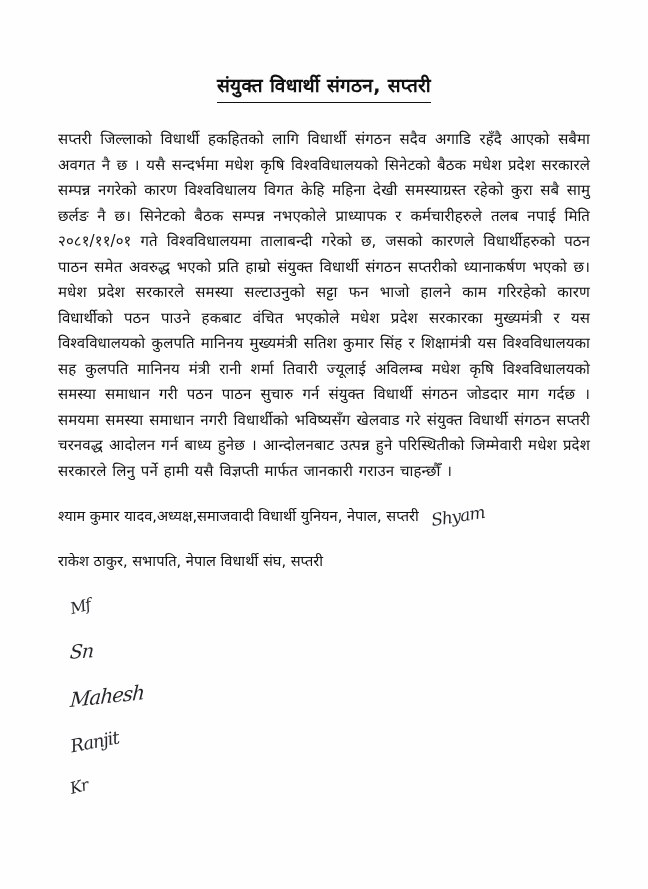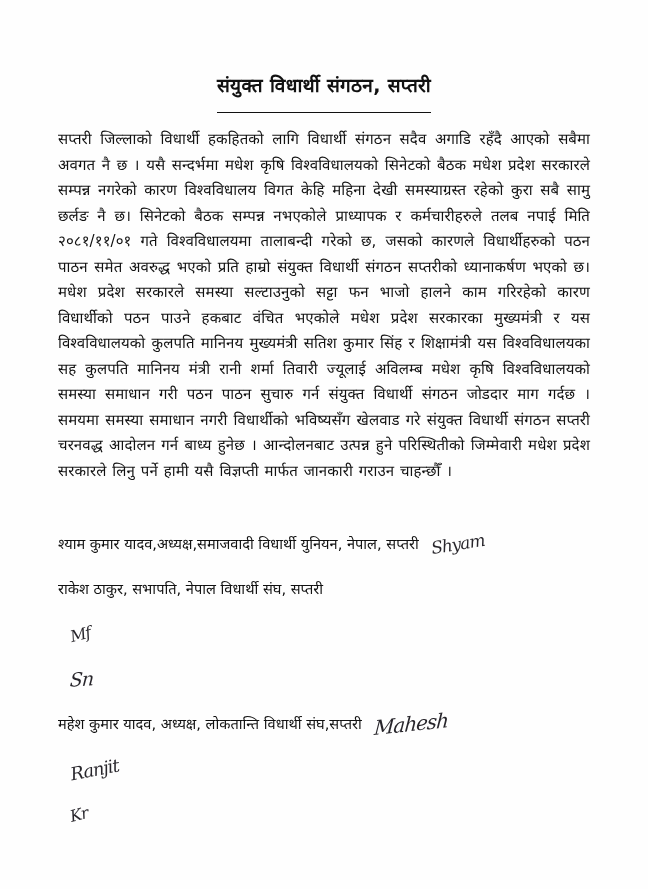--- a/index.html
+++ b/index.html
@@ -28,33 +28,33 @@
     font-size: 19px;
     font-weight: bold;
     letter-spacing: 0.3px;
     margin: 0 0 26px 0;
     padding-bottom: 3px;
     display: inline-block;
     width: 100%;
   }
   .doc-title span.underlined {
     border-bottom: 1.5px solid #111;
-    padding-bottom: 16px;
+    padding-bottom: 6px;
   }
   .body-text {
     font-size: 15px;
     line-height: 25.5px;
     text-align: justify;
     text-justify: inter-word;
     letter-spacing: 0.1px;
     margin: 0 0 10px 0;
     word-spacing: 1px;
   }
   .signatories {
-    margin-top: 42px;
+    margin-top: 14px;
     text-align: right;
   }
   .sig-row {
     position: relative;
     display: flex;
     align-items: center;
     min-height: 36px;
     margin-bottom: 9px;
   }
   .sig-name {
@@ -103,21 +103,20 @@
 
     <div class="sig-row">
       <span class="sig-mark m3">Mf</span>
     </div>
 
     <div class="sig-row">
       <span class="sig-mark m2">Sn</span>
     </div>
 
     <div class="sig-row">
-      <span class="sig-name">महेश कुमार यादव, अध्यक्ष, लोकतान्ति विधार्थी संघ,सप्तरी</span>
       <span class="sig-mark m4">Mahesh</span>
     </div>
 
     <div class="sig-row">
       <span class="sig-mark m5">Ranjit</span>
     </div>
 
     <div class="sig-row">
       <span class="sig-mark m3">Kr</span>
     </div>

